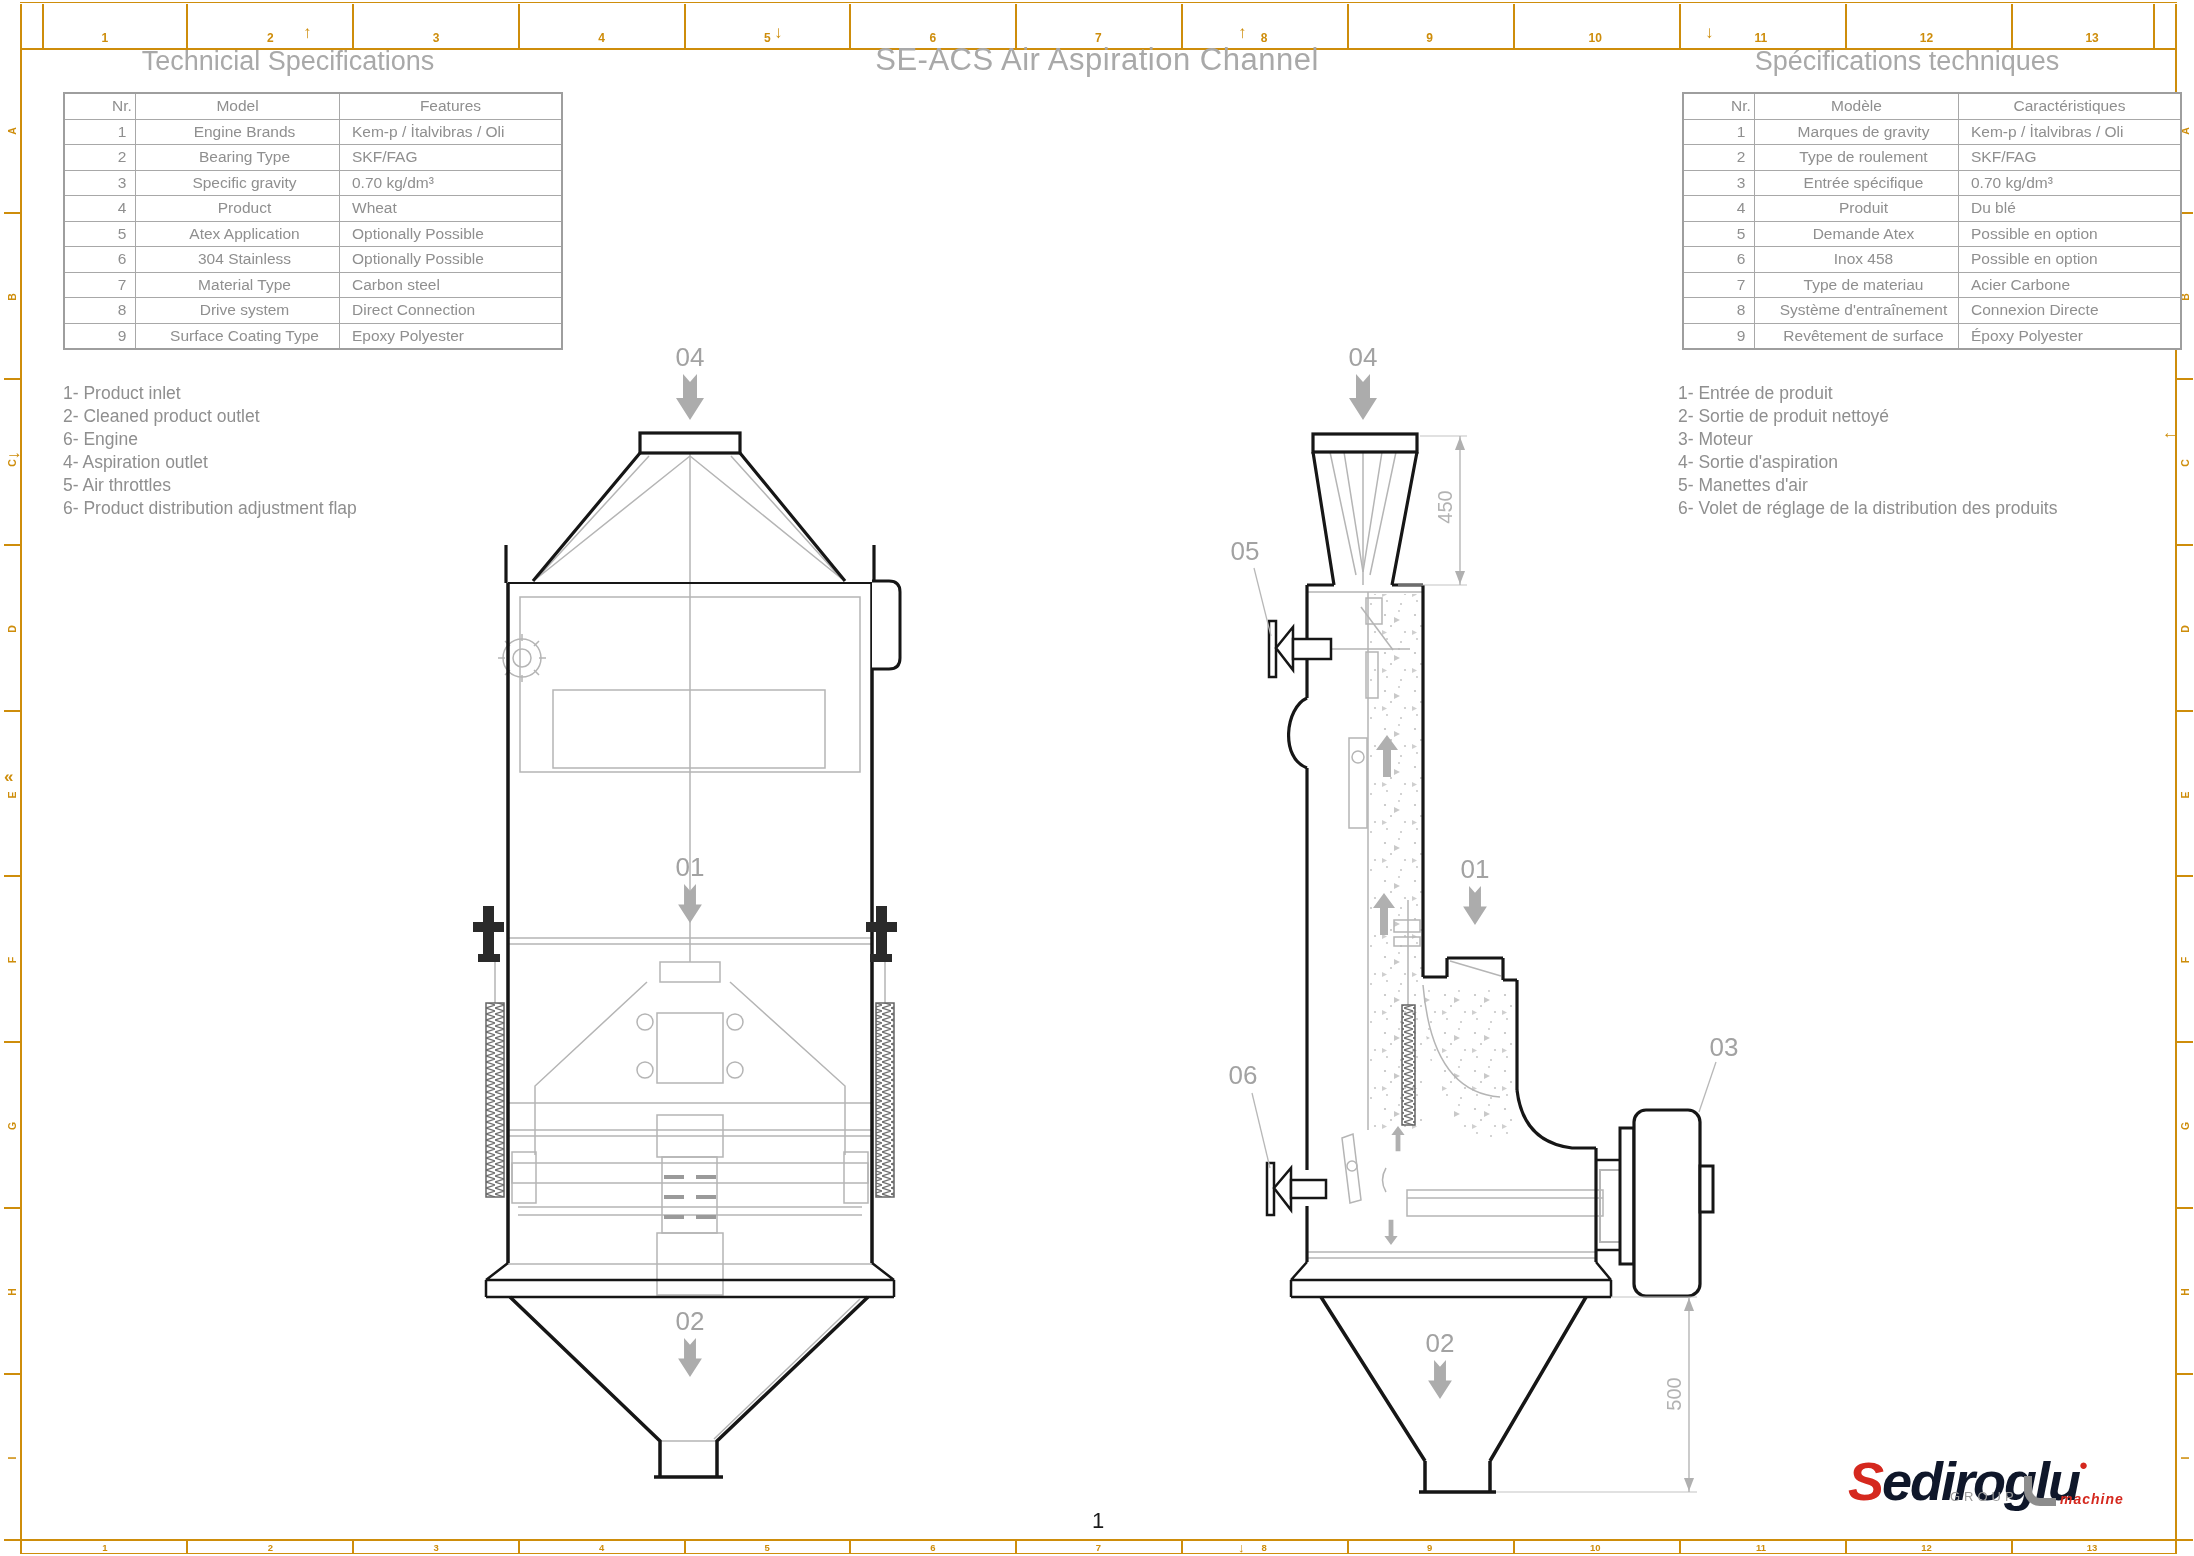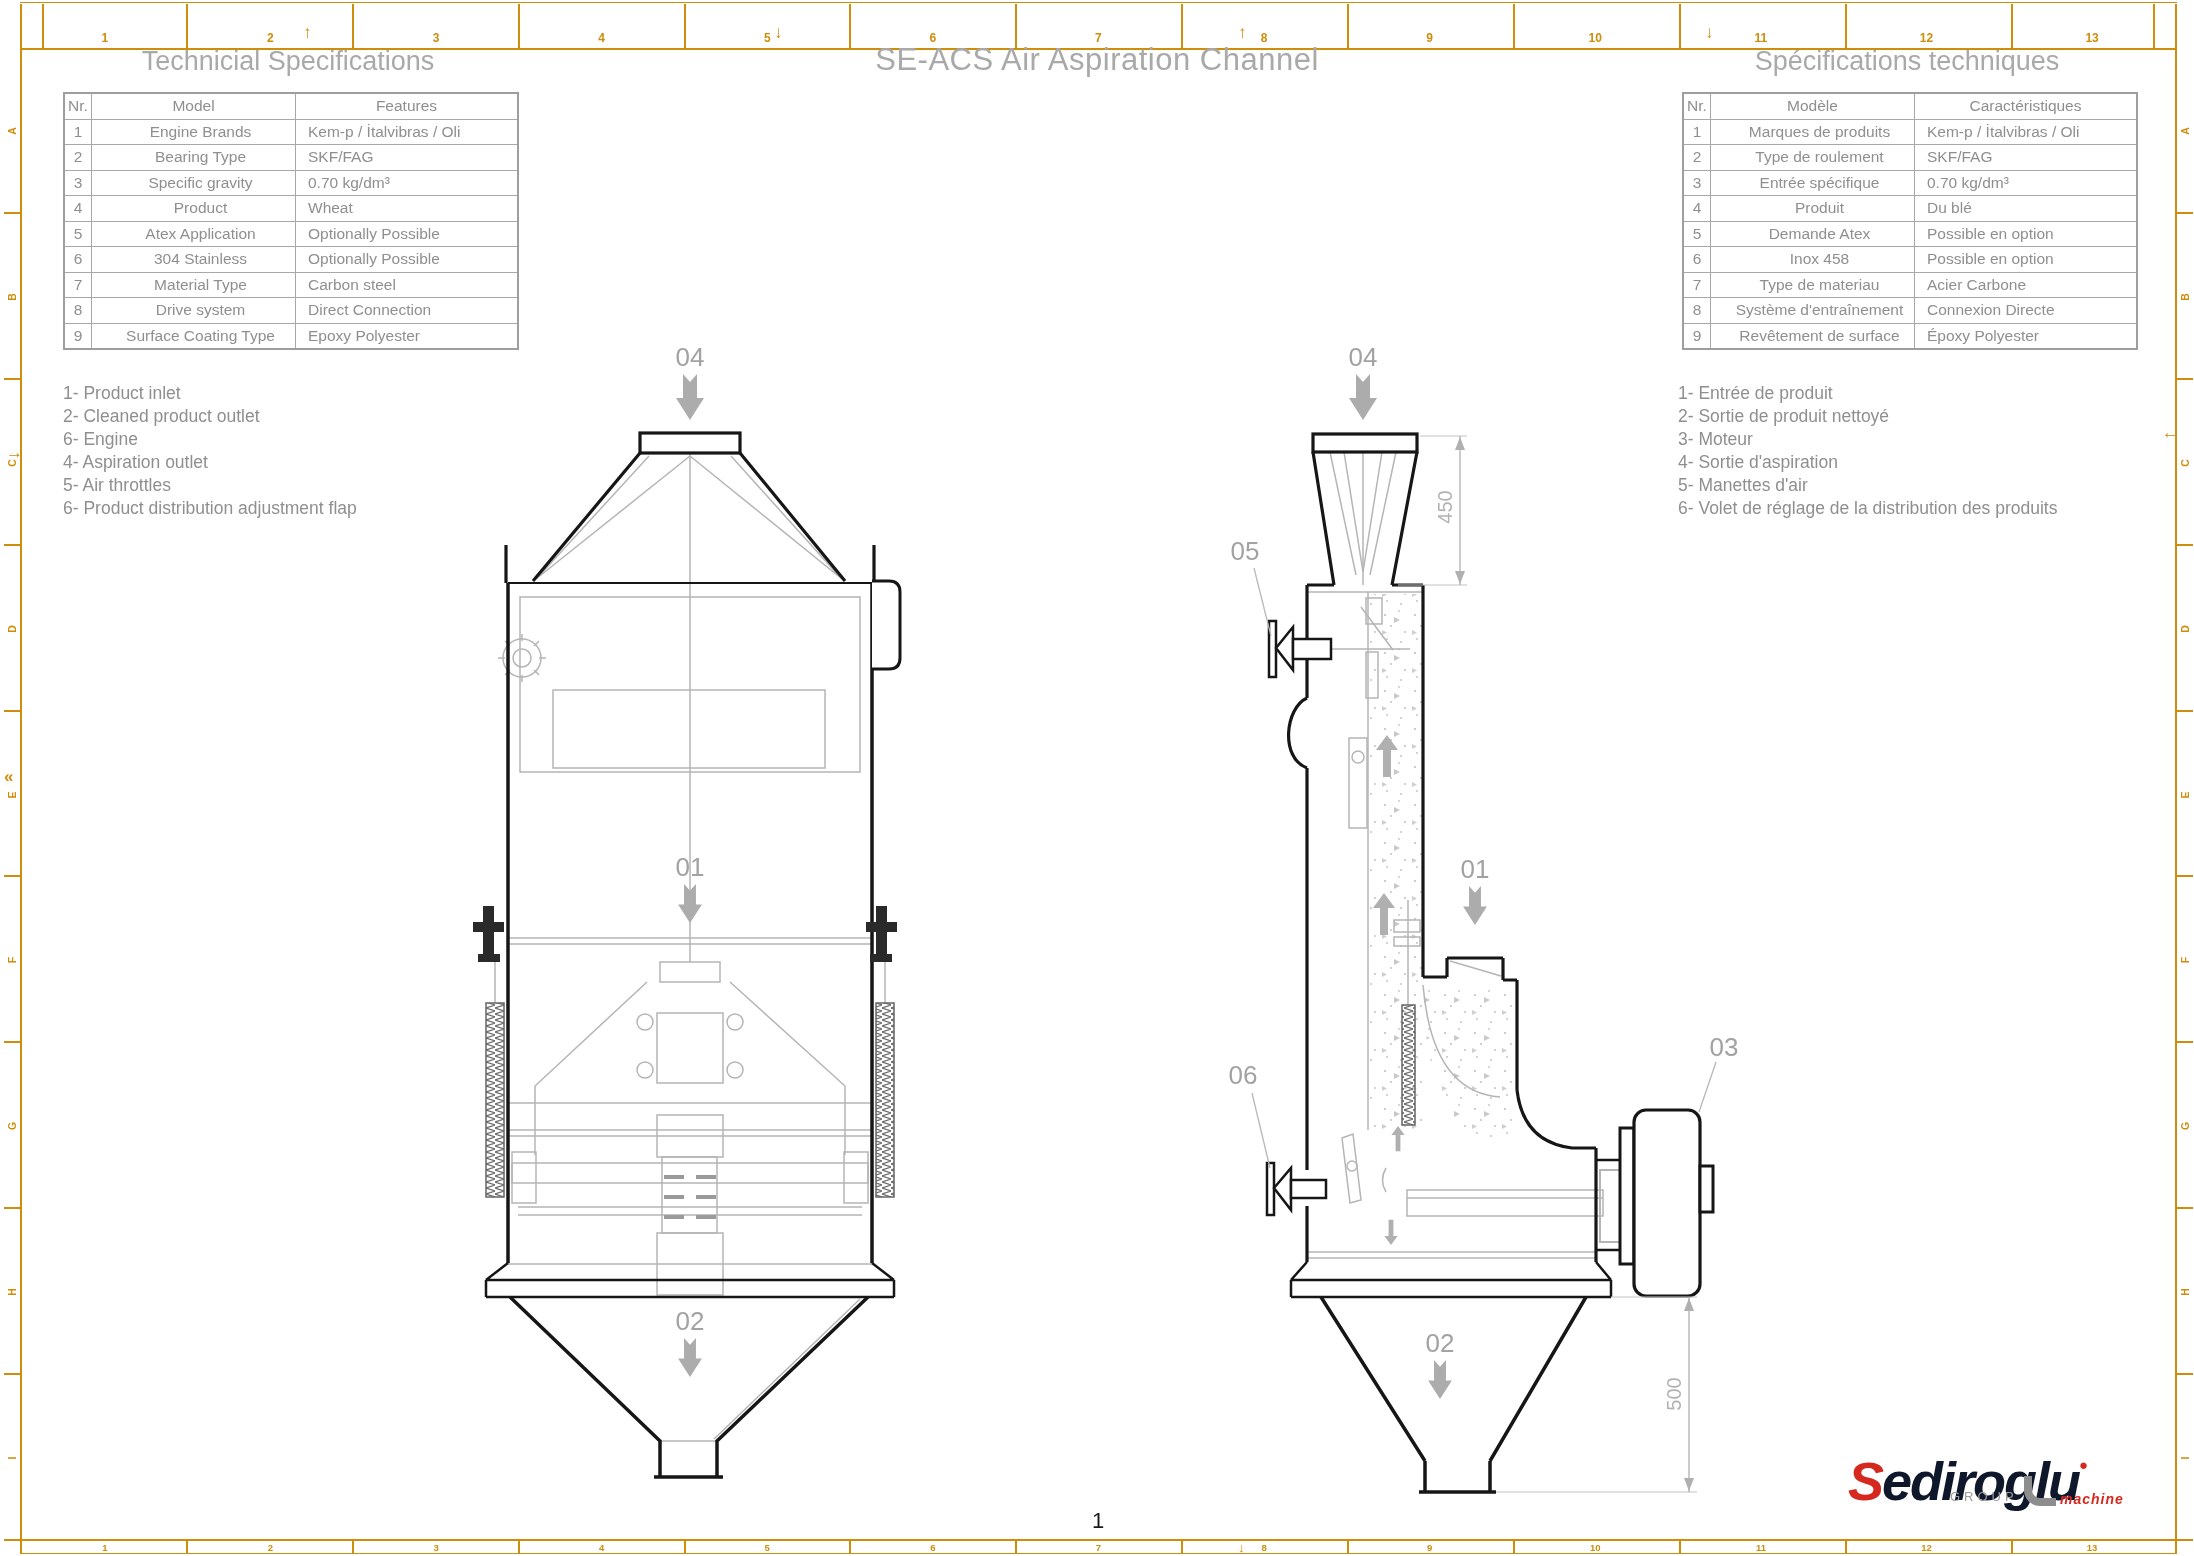--- a/index.html
+++ b/index.html
@@ -38,21 +38,21 @@
   .title-en{left:63px;top:46px;}
   .title-fr{left:1682px;top:46px;}
 
   
   .spec-table{position:absolute;width:450px;table-layout:fixed;border-collapse:collapse;
     border:2px solid #9e9e9e;color:#8f8f8f;font-size:15.5px;background:#fff;}
   .table-en{left:63px;top:92px;}
   .table-fr{left:1682px;top:92px;}
   .spec-table th,.spec-table td{border:1.5px solid #a8a8a8;height:24.5px;padding:0;
     overflow:hidden;white-space:nowrap;font-weight:normal;}
-  .spec-table .c0{width:26px;text-align:center;}
+  .spec-table .c0{width:26px;text-align:center;padding-left:44px;}
   .spec-table .c1{width:203px;text-align:center;padding-left:14px;}
   .spec-table .c2{width:221px;text-align:left;padding-left:12px;}
   .spec-table th.c1,.spec-table th.c2{text-align:center;padding-left:0;}
 
   
   .legend{position:absolute;color:#8f8f8f;font-size:17.5px;line-height:23px;}
   .legend-en{left:63px;top:382px;}
   .legend-fr{left:1678px;top:382px;}
   .legend-line{white-space:nowrap;}
 
@@ -215,21 +215,21 @@
     <thead>
       <tr>
         <th class="c0">Nr.</th>
         <th class="c1">Modèle</th>
         <th class="c2">Caractéristiques</th>
       </tr>
     </thead>
     <tbody>
         <tr>
           <td class="c0">1</td>
-          <td class="c1">Marques de produits</td>
+          <td class="c1">Marques de gravity</td>
           <td class="c2">Kem-p / İtalvibras / Oli</td>
         </tr>
         <tr>
           <td class="c0">2</td>
           <td class="c1">Type de roulement</td>
           <td class="c2">SKF/FAG</td>
         </tr>
         <tr>
           <td class="c0">3</td>
           <td class="c1">Entrée spécifique</td>

